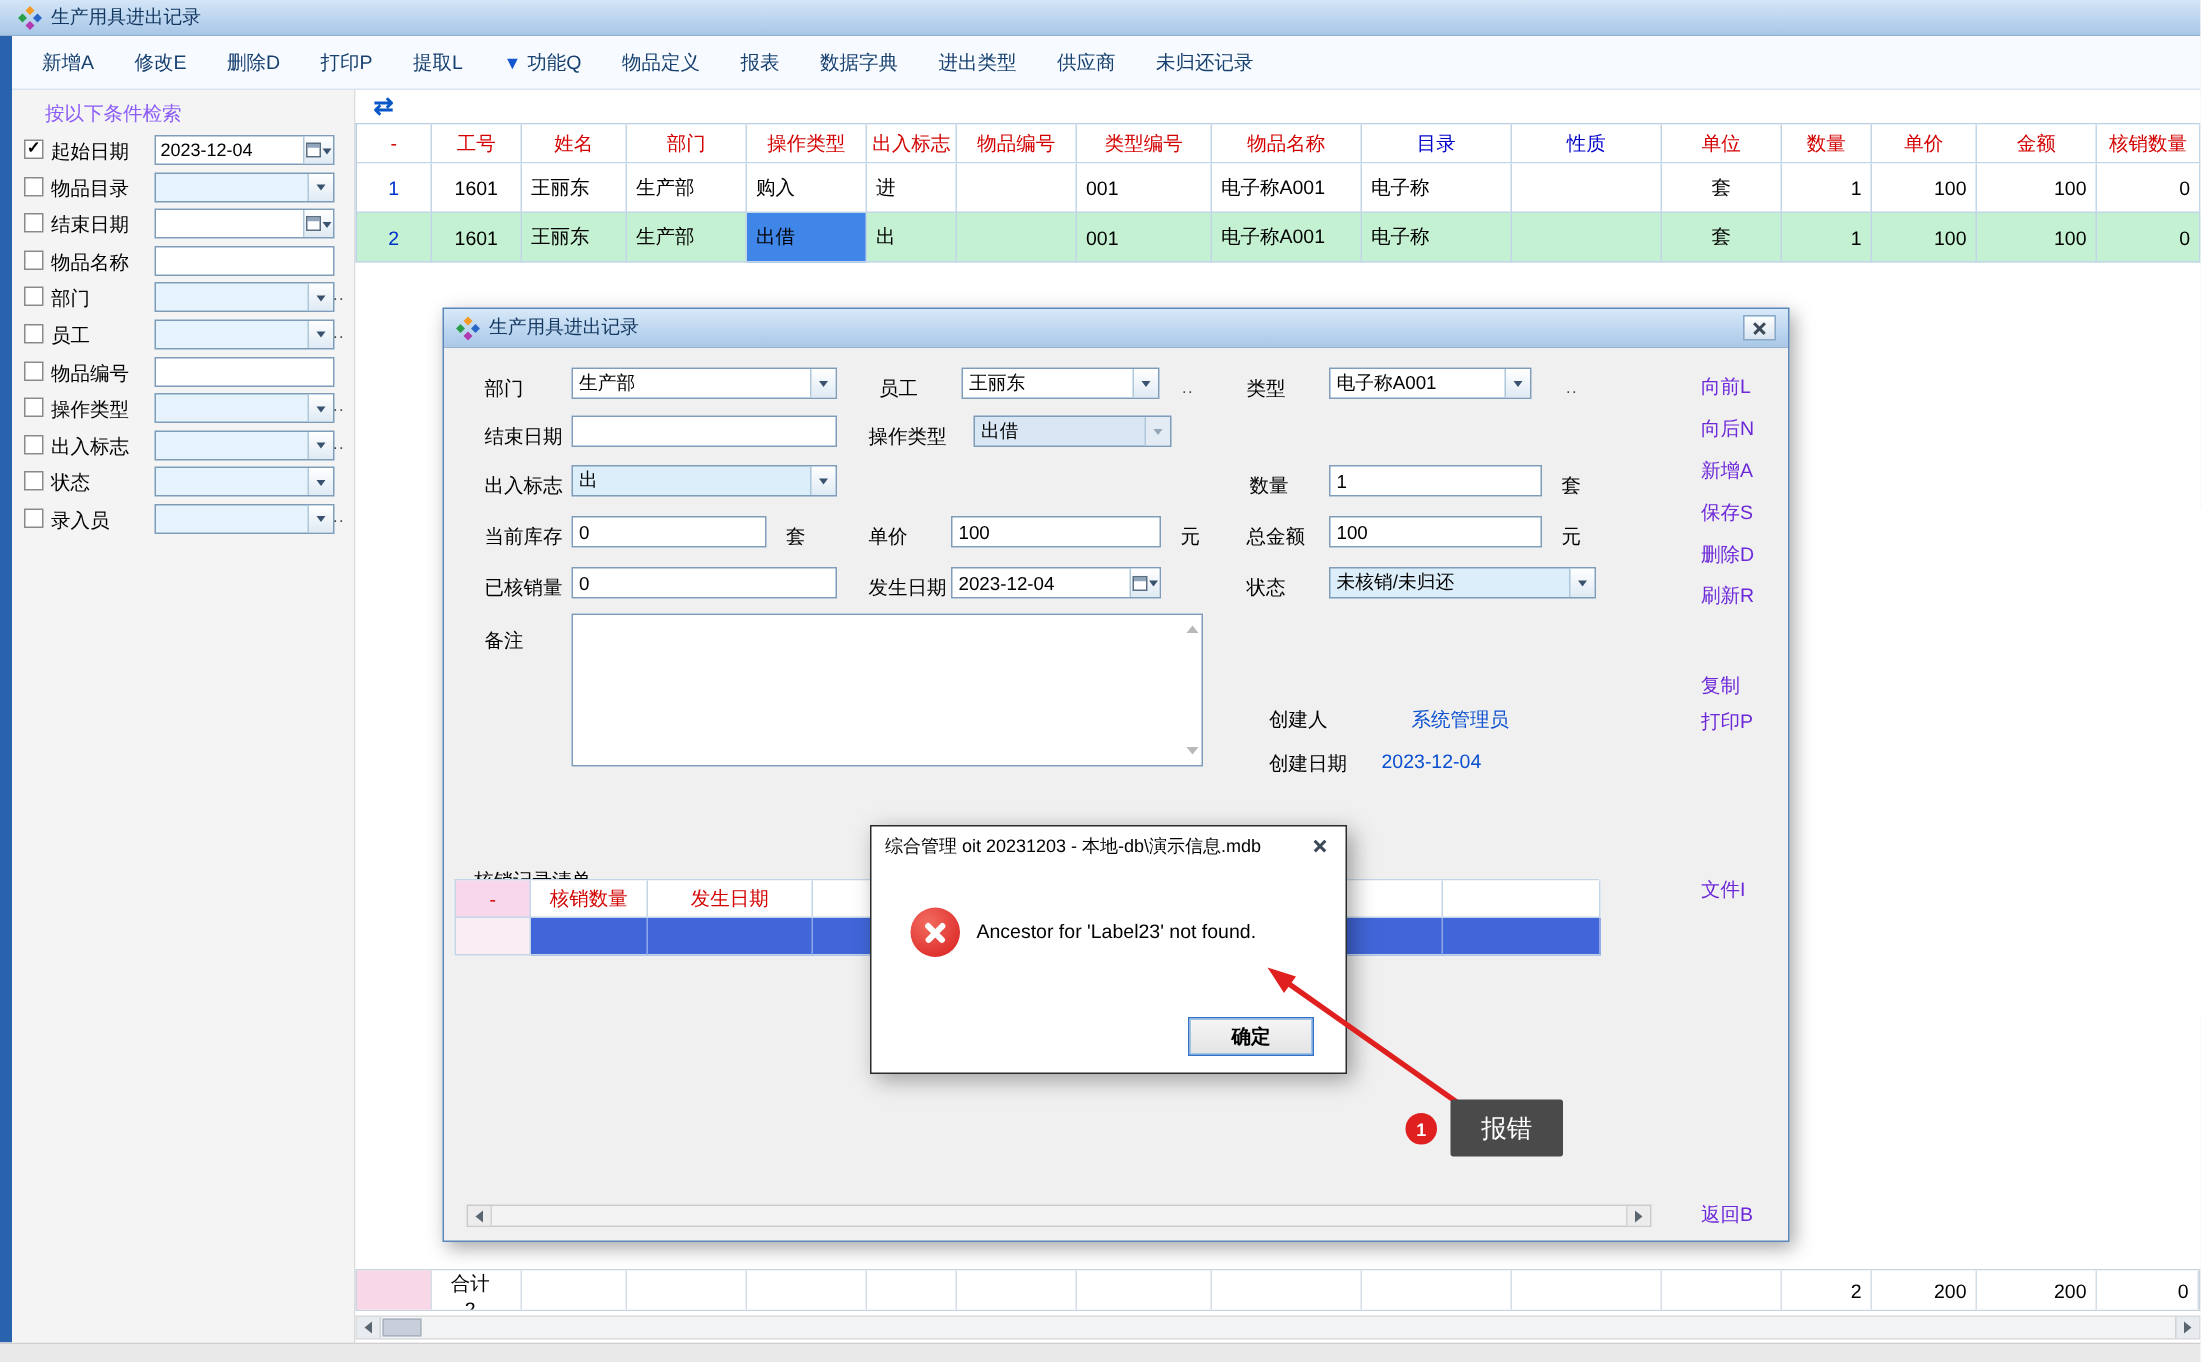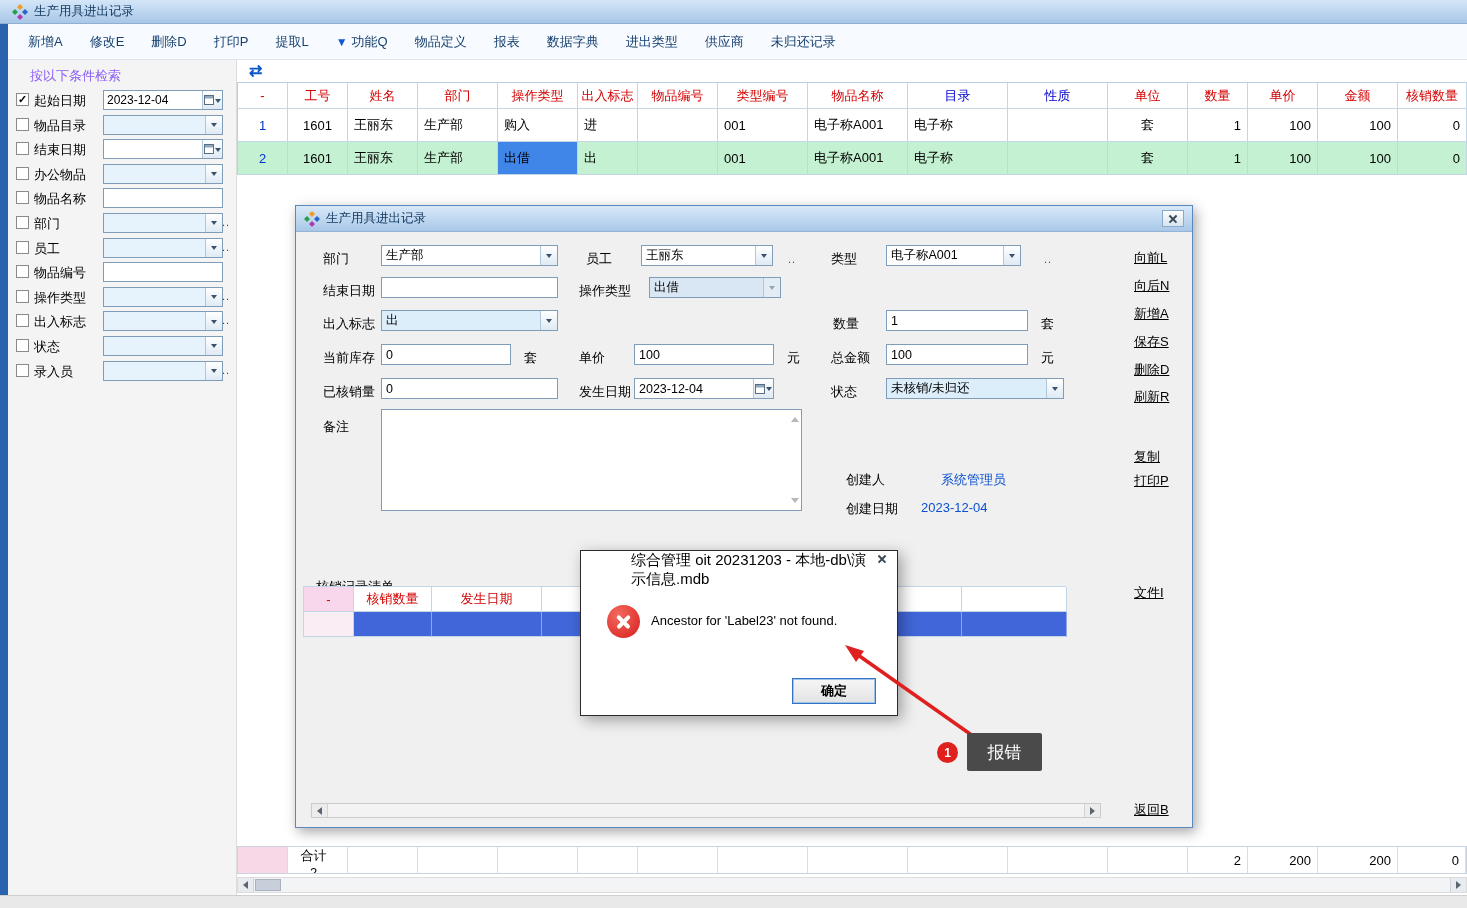--- a/index.html
+++ b/index.html
@@ -94,37 +94,37 @@
   .fld.disabled .dd-btn::after { border-top-color:#93a6b8; }
   .unit { position:absolute; font-size:13px; }
   .m-more { position:absolute; color:#444; font-size:11px; letter-spacing:1px; }
 
   .remark-box { position:absolute; left:85px; top:203px; width:421px; height:102px; border:1px solid #7f9db9; background:#fff; }
   .ta-arr { position:absolute; right:2px; width:0; height:0; border:4px solid transparent; }
   .ta-arr.up { top:3px; border-bottom:5px solid #b8b8b8; }
   .ta-arr.dn { bottom:3px; border-top:5px solid #b8b8b8; }
 
   .blue-text { color:#0a50d0; }
-  .side-btn { position:absolute; left:838px; color:#000000; cursor:pointer; white-space:nowrap;text-decoration:underline; }
+  .side-btn { position:absolute; left:838px; color:#6d28d9; cursor:pointer; white-space:nowrap; }
 
   .w-title { position:absolute; left:20px; top:372px; }
   .w-tbl { position:absolute; left:7px; top:380px; width:763px; border-top:1px solid #c3d6e8; border-left:1px solid #c3d6e8; background:#fff; }
   .w-row { display:grid; grid-template-columns:50px 78px 110px 105px 105px 105px 105px 105px; }
   .w-td { height:25px; border-right:1px solid #c3d6e8; border-bottom:1px solid #c3d6e8; display:flex; align-items:center; justify-content:center; background:#fff; color:#d40000; }
   .w-td.pink { background:#f8d7ec; }
   .w-data .w-td { background:#4166d9; border-right:1px solid #8fa6e8; }
   .w-data .w-td.first { background:#faeef4; border-right:1px solid #c3d6e8; }
 
   .m-scroll { position:absolute; left:15px; top:597px; width:790px; height:15px; background:#f3f3f3; border:1px solid #cbcbcb; }
   .m-scroll .sb-arr { height:13px; background:#ececec; }
 
   
   .err { position:absolute; left:580px; top:550px; width:318px; height:166px; background:#fff;
     border:1px solid #2b2b2b; box-shadow:4px 4px 14px rgba(0,0,0,.35); z-index:40; }
-  .err-title { height:26px; display:flex; padding:0 9px; font-size:15px;margin-left:41px; }
+  .err-title { height:26px; display:flex; align-items:center; padding:0 9px; font-size:12px; }
   .err-close { margin-left:auto; width:16px; height:16px; position:relative; cursor:pointer; }
   .err-icon { position:absolute; left:26px; top:54px; width:33px; height:33px; border-radius:50%;
     background:radial-gradient(circle at 35% 30%, #f26a5e, #d81e1e); }
   .err-icon::before, .err-icon::after { content:""; position:absolute; left:8px; top:14.5px; width:17px; height:3.6px; background:#fff; border-radius:2px; }
   .err-icon::before { transform:rotate(45deg); }
   .err-icon::after { transform:rotate(-45deg); }
   .err-msg { position:absolute; left:70px; top:62px; font-size:13px; }
   .err-ok { position:absolute; left:211px; top:127px; width:84px; height:26px;
     background:linear-gradient(#f6f6f6,#e3e3e3); border:1px solid #3273c6; box-shadow:inset 0 0 0 1px #9ec4ea;
     display:flex; align-items:center; justify-content:center; cursor:pointer;font-weight:bold; }
@@ -192,28 +192,20 @@
 
     <div class="filter-row">
       <span class="cb"></span>
       <span class="f-label">结束日期</span>
       <span class="f-input">
         <input value="" style="">
         <span class="cal-btn"></span>
       </span>
     </div>
 
-    <div class="filter-row">
-      <span class="cb"></span>
-      <span class="f-label">办公物品</span>
-      <span class="f-input dd">
-        <input value="" style="">
-        <span class="dd-btn"></span>
-      </span>
-    </div>
 
 
     <div class="filter-row">
       <span class="cb"></span>
       <span class="f-label">物品名称</span>
       <span class="f-input">
         <input value="" style="">
       </span>
     </div>
 

